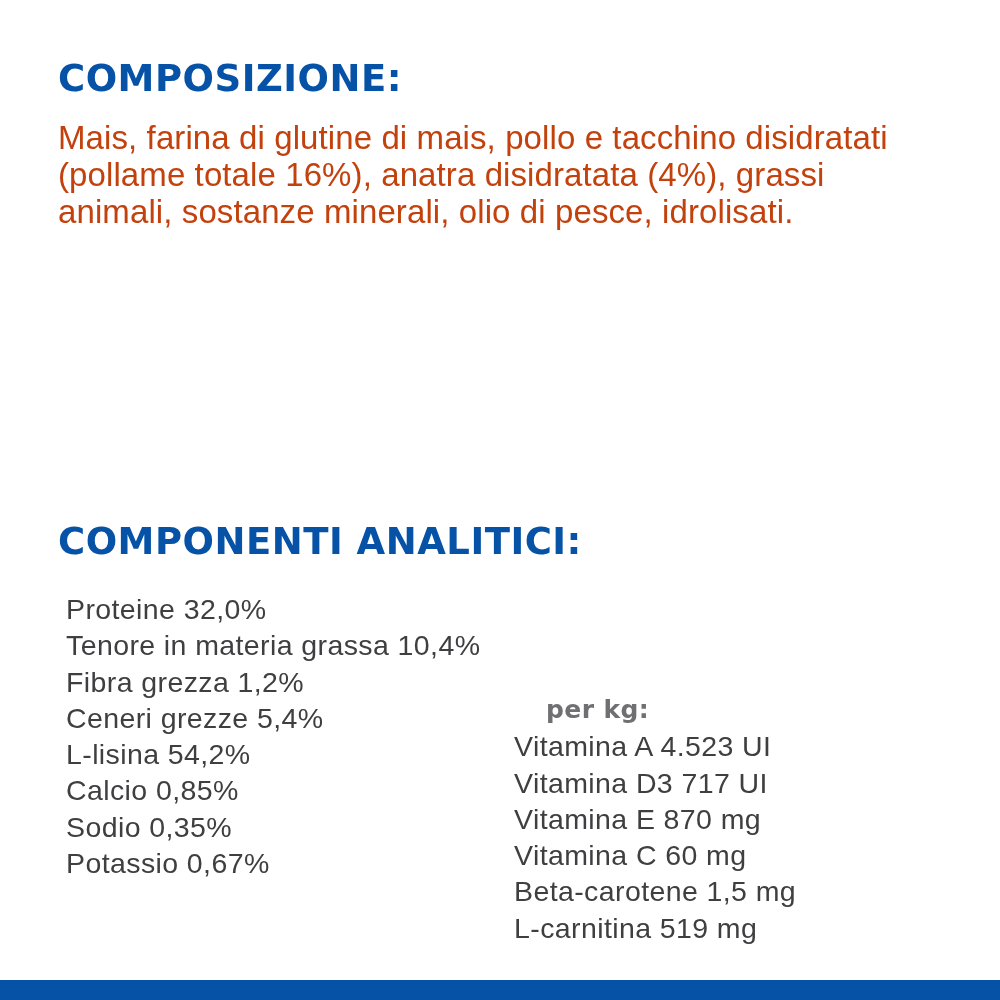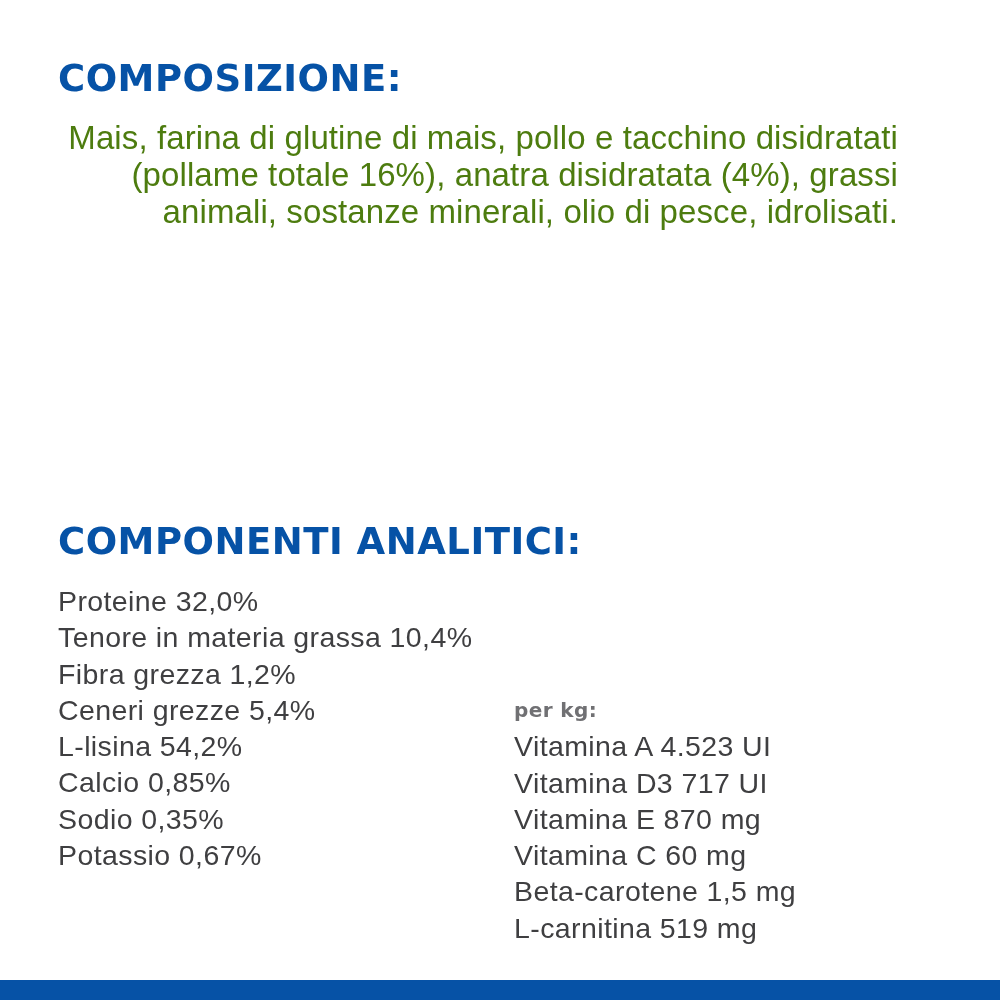--- a/index.html
+++ b/index.html
@@ -30,29 +30,28 @@
     #heading-composition { top: 60px; }
     #heading-analytics { top: 523px; }
     .composition-text {
       position: absolute;
       left: 58px;
       top: 119px;
       width: 840px;
       margin: 0;
       font-size: 33px;
       line-height: 37px;
-      color: #4d7c0f;
+      color: #c2410c;
       letter-spacing: 0.1px;
-      text-align: right;
     }
     .analytics-left {
       position: absolute;
       left: 58px;
       top: 583px;
-      margin: 0;
+      margin: 8px;
       padding: 0;
       list-style: none;
       font-size: 28.5px;
       line-height: 36.3px;
       color: #3f3f41;
       letter-spacing: 0.4px;
     }
     .analytics-right {
       position: absolute;
       left: 514px;
@@ -62,21 +61,22 @@
       list-style: none;
       font-size: 28.5px;
       line-height: 36.3px;
       color: #3f3f41;
       letter-spacing: 0.4px;
     }
     .per-kg {
       font-weight: bold;
       color: #707073;
       font-family: "DejaVu Sans", "Liberation Sans", sans-serif;
-      font-size: 20px;
+      font-size: 25px;
+      margin-left: 32px;
     }
     .footer-bar {
       position: absolute;
       left: 0;
       bottom: 0;
       width: 1000px;
       height: 20px;
       background: #0652a6;
     }
   </style>

